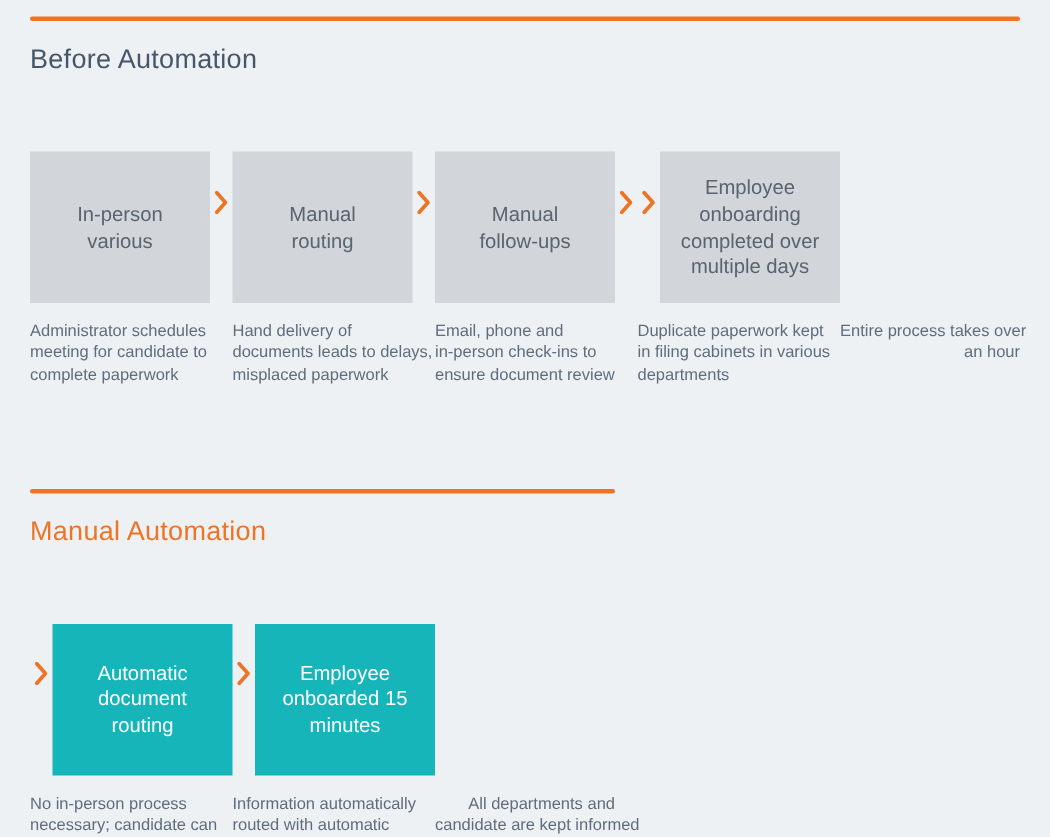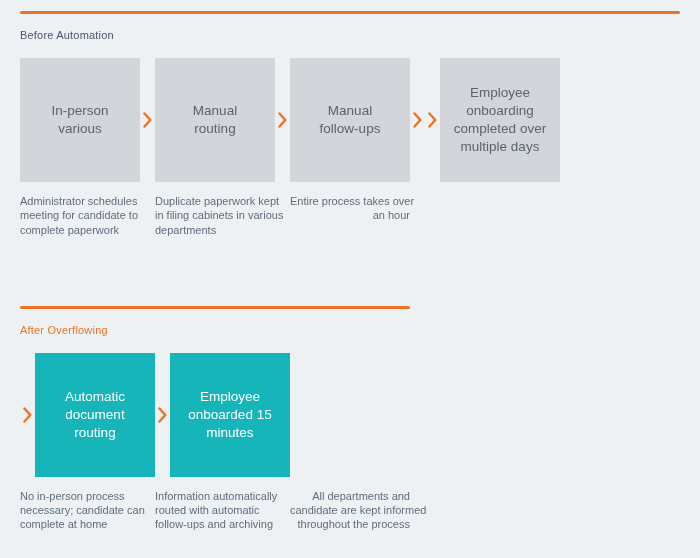--- a/index.html
+++ b/index.html
@@ -26,44 +26,45 @@
   .rule {
     height: 3px;
     background: var(--accent-orange);
     border-radius: 2px;
   }
   .rule-full  { width: 660px; }
   .rule-short { width: 390px; }
   .section-after .rule { margin-top: 69px; }
 
   .section-title {
-    font-size: 11px;
+    font-size: 18px;
     font-weight: 400;
     letter-spacing: 0.2px;
     margin: 15px 0 0 0;
   }
   .section-before .section-title { color: var(--title-color); }
   .section-after  .section-title { color: var(--accent-orange); }
 
   .flow {
     display: flex;
     align-items: center;
     margin-top: 17px;
   }
   .step-box {
     width: 120px;
-    height: 124px;
+    height: 101px;
     flex: none;
     display: flex;
     align-items: center;
     justify-content: center;
     text-align: center;
     white-space: pre-line;
     font-size: 13.5px;
     line-height: 1.32;
+    margin-top: 34px;
   }
   .section-before .step-box {
     background: var(--gray-box);
     color: var(--box-label-color);
   }
   .section-after .step-box {
     background: var(--teal);
     color: var(--box-text-light);
   }
   .chevron {
@@ -128,31 +129,37 @@
       <div class="step-box">Employee
 onboarding
 completed over
 multiple days</div>
     </div>
 
     <div class="desc-row">
       <div class="desc">Administrator schedules
 meeting for candidate to
 complete paperwork</div>
+      <div class="desc">Hand delivery of
+documents leads to delays,
+misplaced paperwork</div>
+      <div class="desc">Email, phone and
+in-person check-ins to
+ensure document review</div>
       <div class="desc">Duplicate paperwork kept
 in filing cabinets in various
 departments</div>
       <div class="desc">Entire process takes over
 an hour</div>
     </div>
   </section>
 
   <section class="section-after">
     <div class="rule rule-short"></div>
-    <h1 class="section-title">After Overflowing</h1>
+    <h1 class="section-title">Manual Automation</h1>
 
     <div class="flow">
       <span class="chevron">
           <svg width="9" height="16" viewBox="0 0 9 16">
             <path d="M1.5 1.5 L7.3 8 L1.5 14.5" fill="none" stroke="currentColor" stroke-width="2.5" stroke-linecap="round" stroke-linejoin="round"></path>
           </svg>
         </span>
       <div class="step-box">Automatic
 document
 routing</div>

